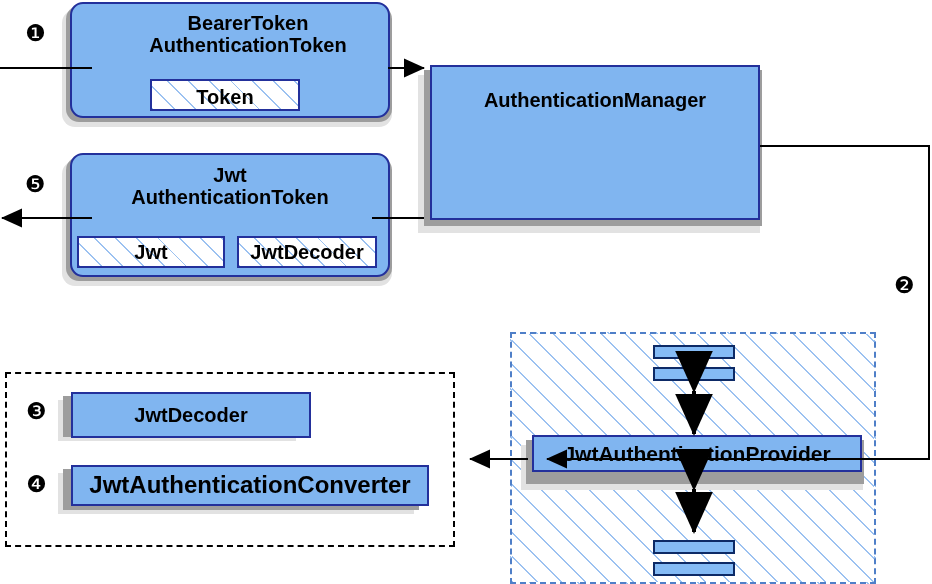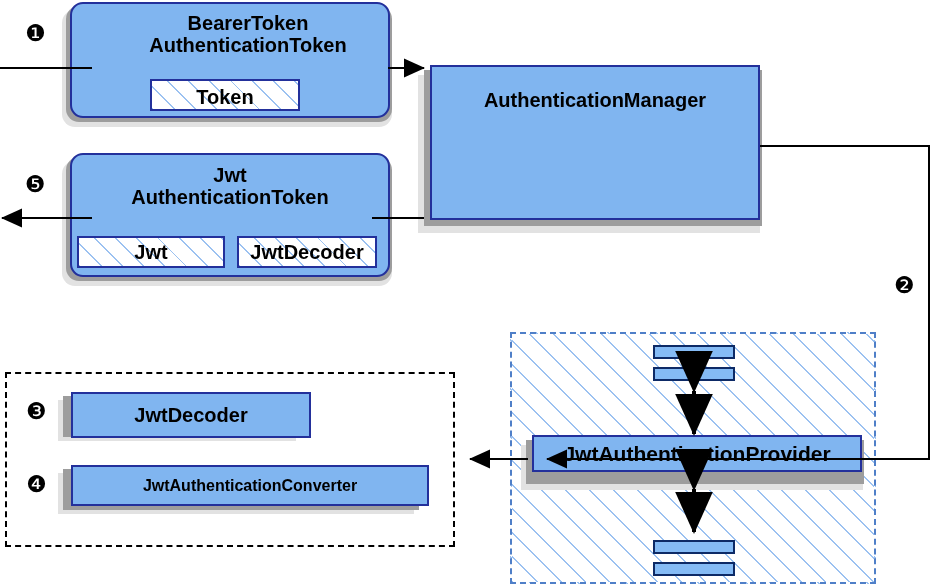--- a/index.html
+++ b/index.html
@@ -184,21 +184,21 @@
   <div class="group-black" style="left:5px; top:372px; width:450px; height:175px;"></div>
 
   <div class="shadow-light" style="left:58px; top:400px; width:238px; height:41px;"></div>
   <div class="shadow-dark" style="left:63px; top:396px; width:238px; height:41px;"></div>
   <div class="node" style="left:71px; top:392px; width:240px; height:46px; font-size:20px;">
     <span>JwtDecoder</span>
   </div>
 
   <div class="shadow-light" style="left:58px; top:473px; width:356px; height:41px;"></div>
   <div class="shadow-dark" style="left:63px; top:469px; width:356px; height:41px;"></div>
-  <div class="node" style="left:71px; top:465px; width:358px; height:41px; font-size:16px;">
+  <div class="node" style="left:71px; top:465px; width:358px; height:41px; font-size:24px;">
     <span>JwtAuthenticationConverter</span>
   </div>
 
   <div class="shadow-light" style="left:418px; top:75px; width:342px; height:158px;"></div>
   <div class="shadow-dark" style="left:424px; top:70px; width:338px; height:156px;"></div>
   <div class="node" style="left:430px; top:65px; width:330px; height:155px; font-size:20px; align-items:flex-start; padding-top:22px;">
     <span>AuthenticationManager</span>
   </div>
 
   <div class="shadow-light rounded" style="left:62px; top:10px; width:330px; height:117px;"></div>

